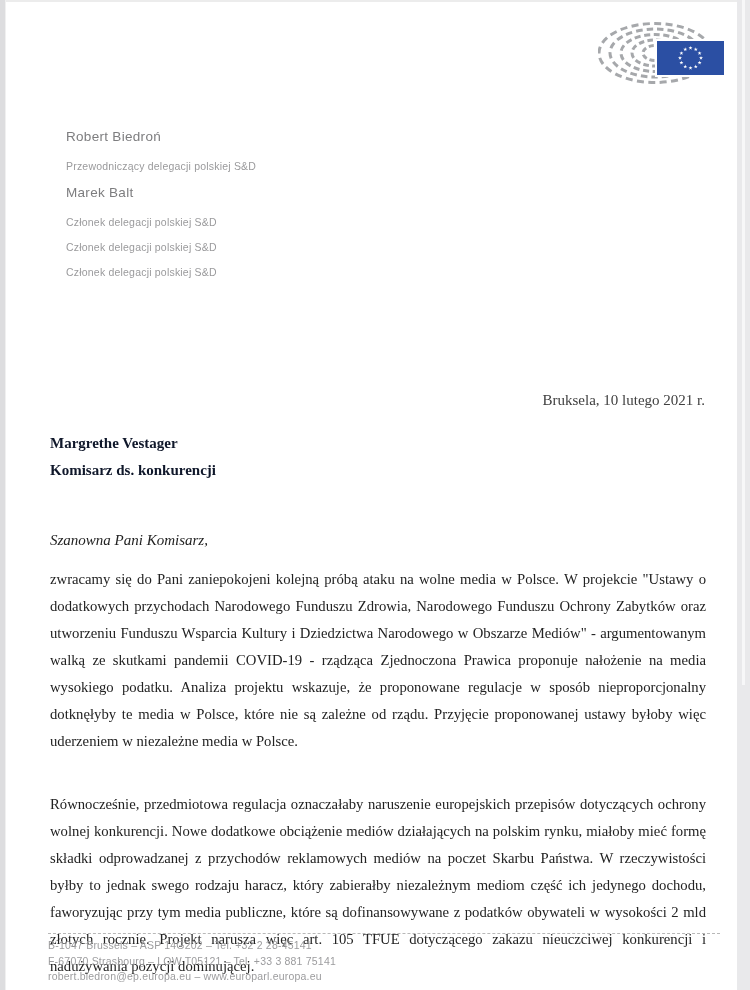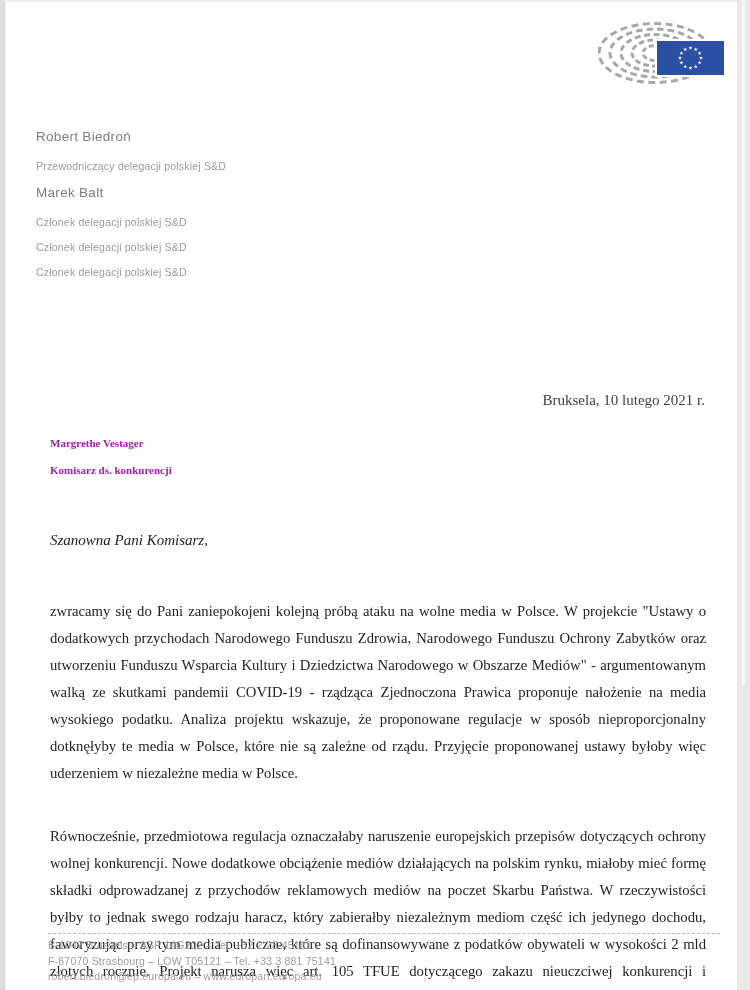--- a/index.html
+++ b/index.html
@@ -25,48 +25,48 @@
     background: #e9e9eb;
   }
   .edge-right .thumb {
     position: absolute; left: 5px; top: 0; width: 3px; height: 685px;
     background: #f7f7f8;
   }
   .logo {
     position: absolute; left: 598px; top: 18px; width: 130px; height: 68px;
   }
   .signatories {
-    position: absolute; left: 36px; top: 129px; width: 420px;
+    position: absolute; left: 66px; top: 129px; width: 420px;
     font-family: "Liberation Sans", sans-serif;
   }
   .sig-name {
     font-size: 13.5px; color: #7d7d7f; letter-spacing: 0.3px;
     margin-bottom: 16px; line-height: 15px;
   }
   .sig-title {
     font-size: 10.5px; color: #9a9a9c; letter-spacing: 0.2px;
     margin-bottom: 13px; line-height: 12px;
   }
   .date-line {
     position: absolute; top: 392px; right: 45px;
     font-size: 15px; color: #404040;
   }
   .recipient {
     position: absolute; left: 50px; top: 430px;
-    font-size: 11px; font-weight: bold; line-height: 27px; color: #a21caf;
+    font-size: 15px; font-weight: bold; line-height: 27px; color: #0f172a;
   }
   .salutation {
     position: absolute; left: 50px; top: 532px;
     font-size: 15px; font-style: italic; color: #222;
   }
   .body-text {
     position: absolute; left: 50px; top: 566px; width: 656px;
     font-size: 14.7px; line-height: 27px; text-align: justify; color: #222;
   }
-  .body-text p.para1 { margin-bottom: 36px; margin-top: 32px; }
+  .body-text p.para1 { margin-bottom: 36px; }
   .letter-footer {
     position: absolute; left: 48px; top: 933px; width: 672px;
     border-top: 1px dashed #b8b8b8; padding-top: 4px;
     font-family: "Liberation Sans", sans-serif;
     font-size: 10.5px; line-height: 15.5px; color: #9c9c9e; letter-spacing: 0.2px;
   }
 </style>
 </head>
 <body>
 

